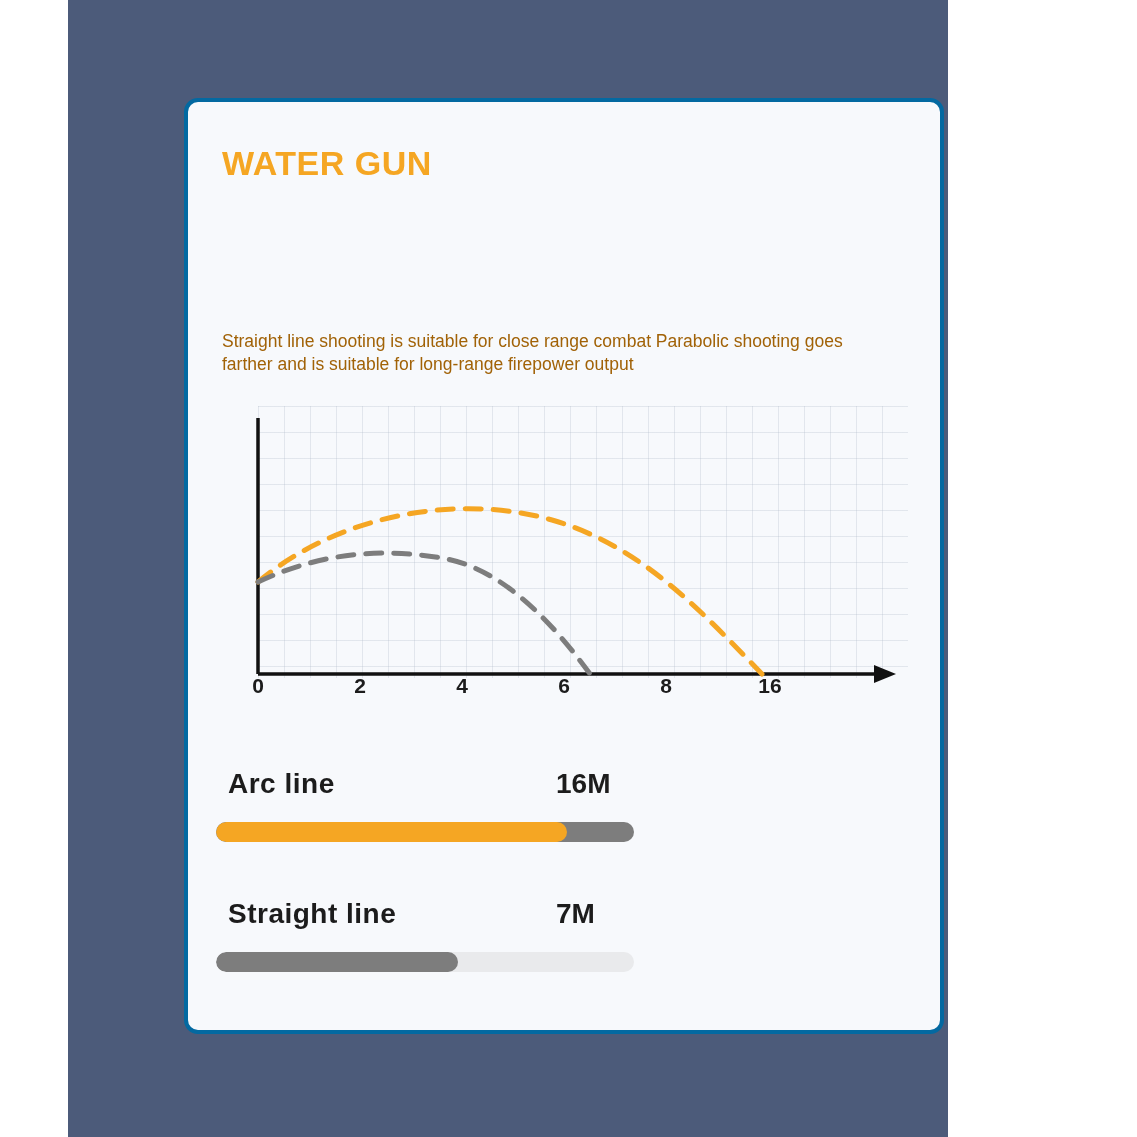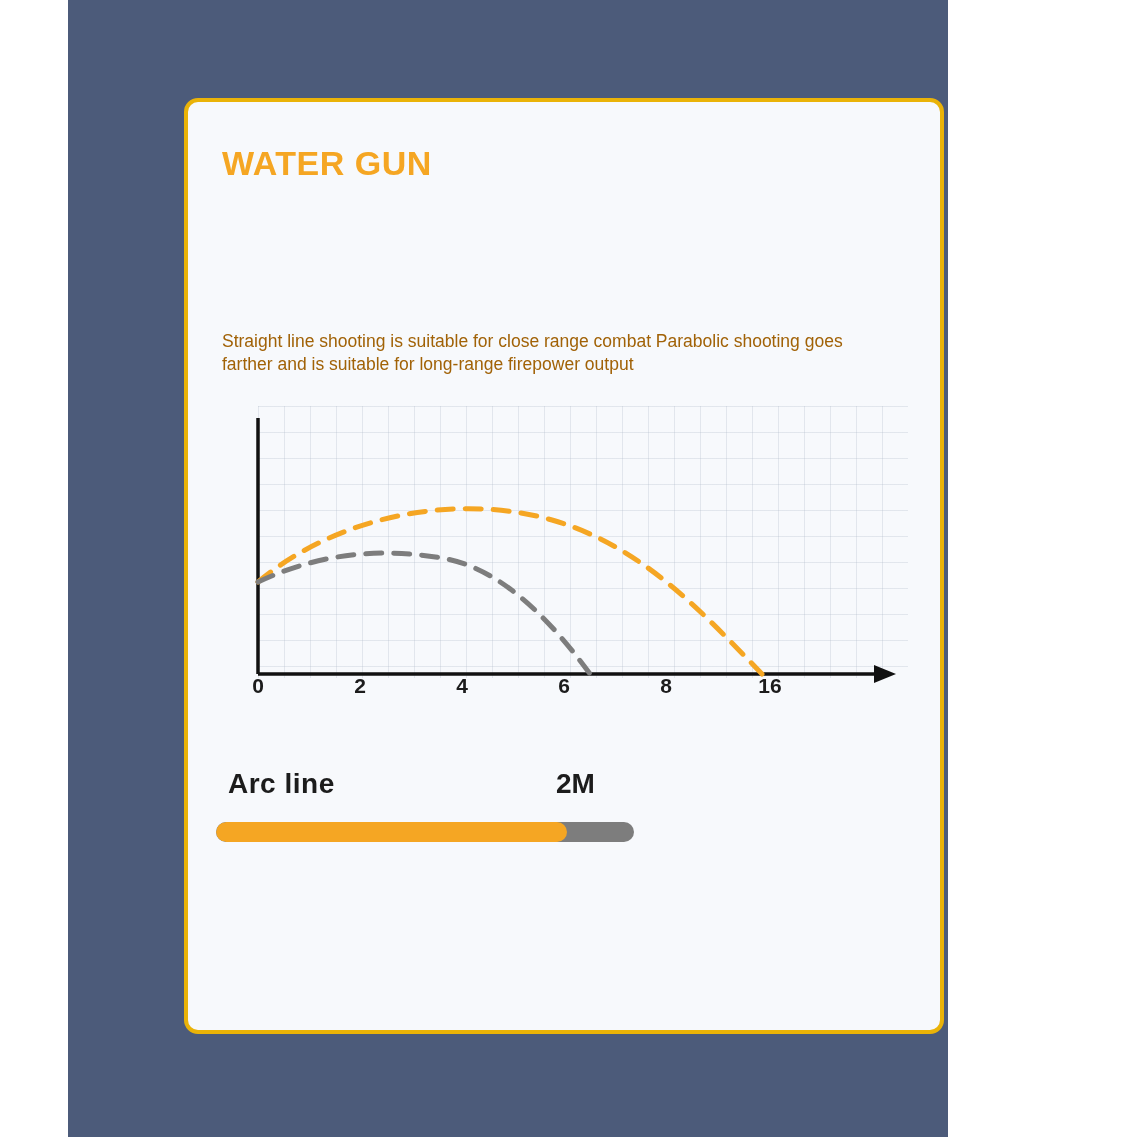--- a/index.html
+++ b/index.html
@@ -28,21 +28,21 @@
     background: #4c5b7a;
   }
   .card {
     position: absolute;
     left: 184px;
     top: 98px;
     width: 760px;
     height: 936px;
     box-sizing: border-box;
     background: #f7f9fc;
-    border: 4px solid #eab308;
+    border: 4px solid #0369a1;
     border-radius: 14px;
     overflow: hidden;
   }
   .card-title {
     position: absolute;
     left: 34px;
     top: 42px;
     font-size: 34px;
     font-weight: bold;
     color: #f5a623;
@@ -195,22 +195,31 @@
         <span style="left:240px;">4</span>
         <span style="left:342px;">6</span>
         <span style="left:444px;">8</span>
         <span style="left:548px;">16</span>
       </div>
     </div>
 
     <div class="metric arc">
       <div class="metric-row">
         <span class="metric-name">Arc line</span>
-        <span class="metric-value">2M</span>
+        <span class="metric-value">16M</span>
       </div>
       <div class="bar-track arc">
         <div class="bar-fill arc" style="width:84%;"></div>
       </div>
     </div>
 
+    <div class="metric straight">
+      <div class="metric-row">
+        <span class="metric-name">Straight line</span>
+        <span class="metric-value">7M</span>
+      </div>
+      <div class="bar-track straight">
+        <div class="bar-fill straight" style="width:58%;"></div>
+      </div>
+    </div>
 
   </div>
 </div>
 
 </body></html>

